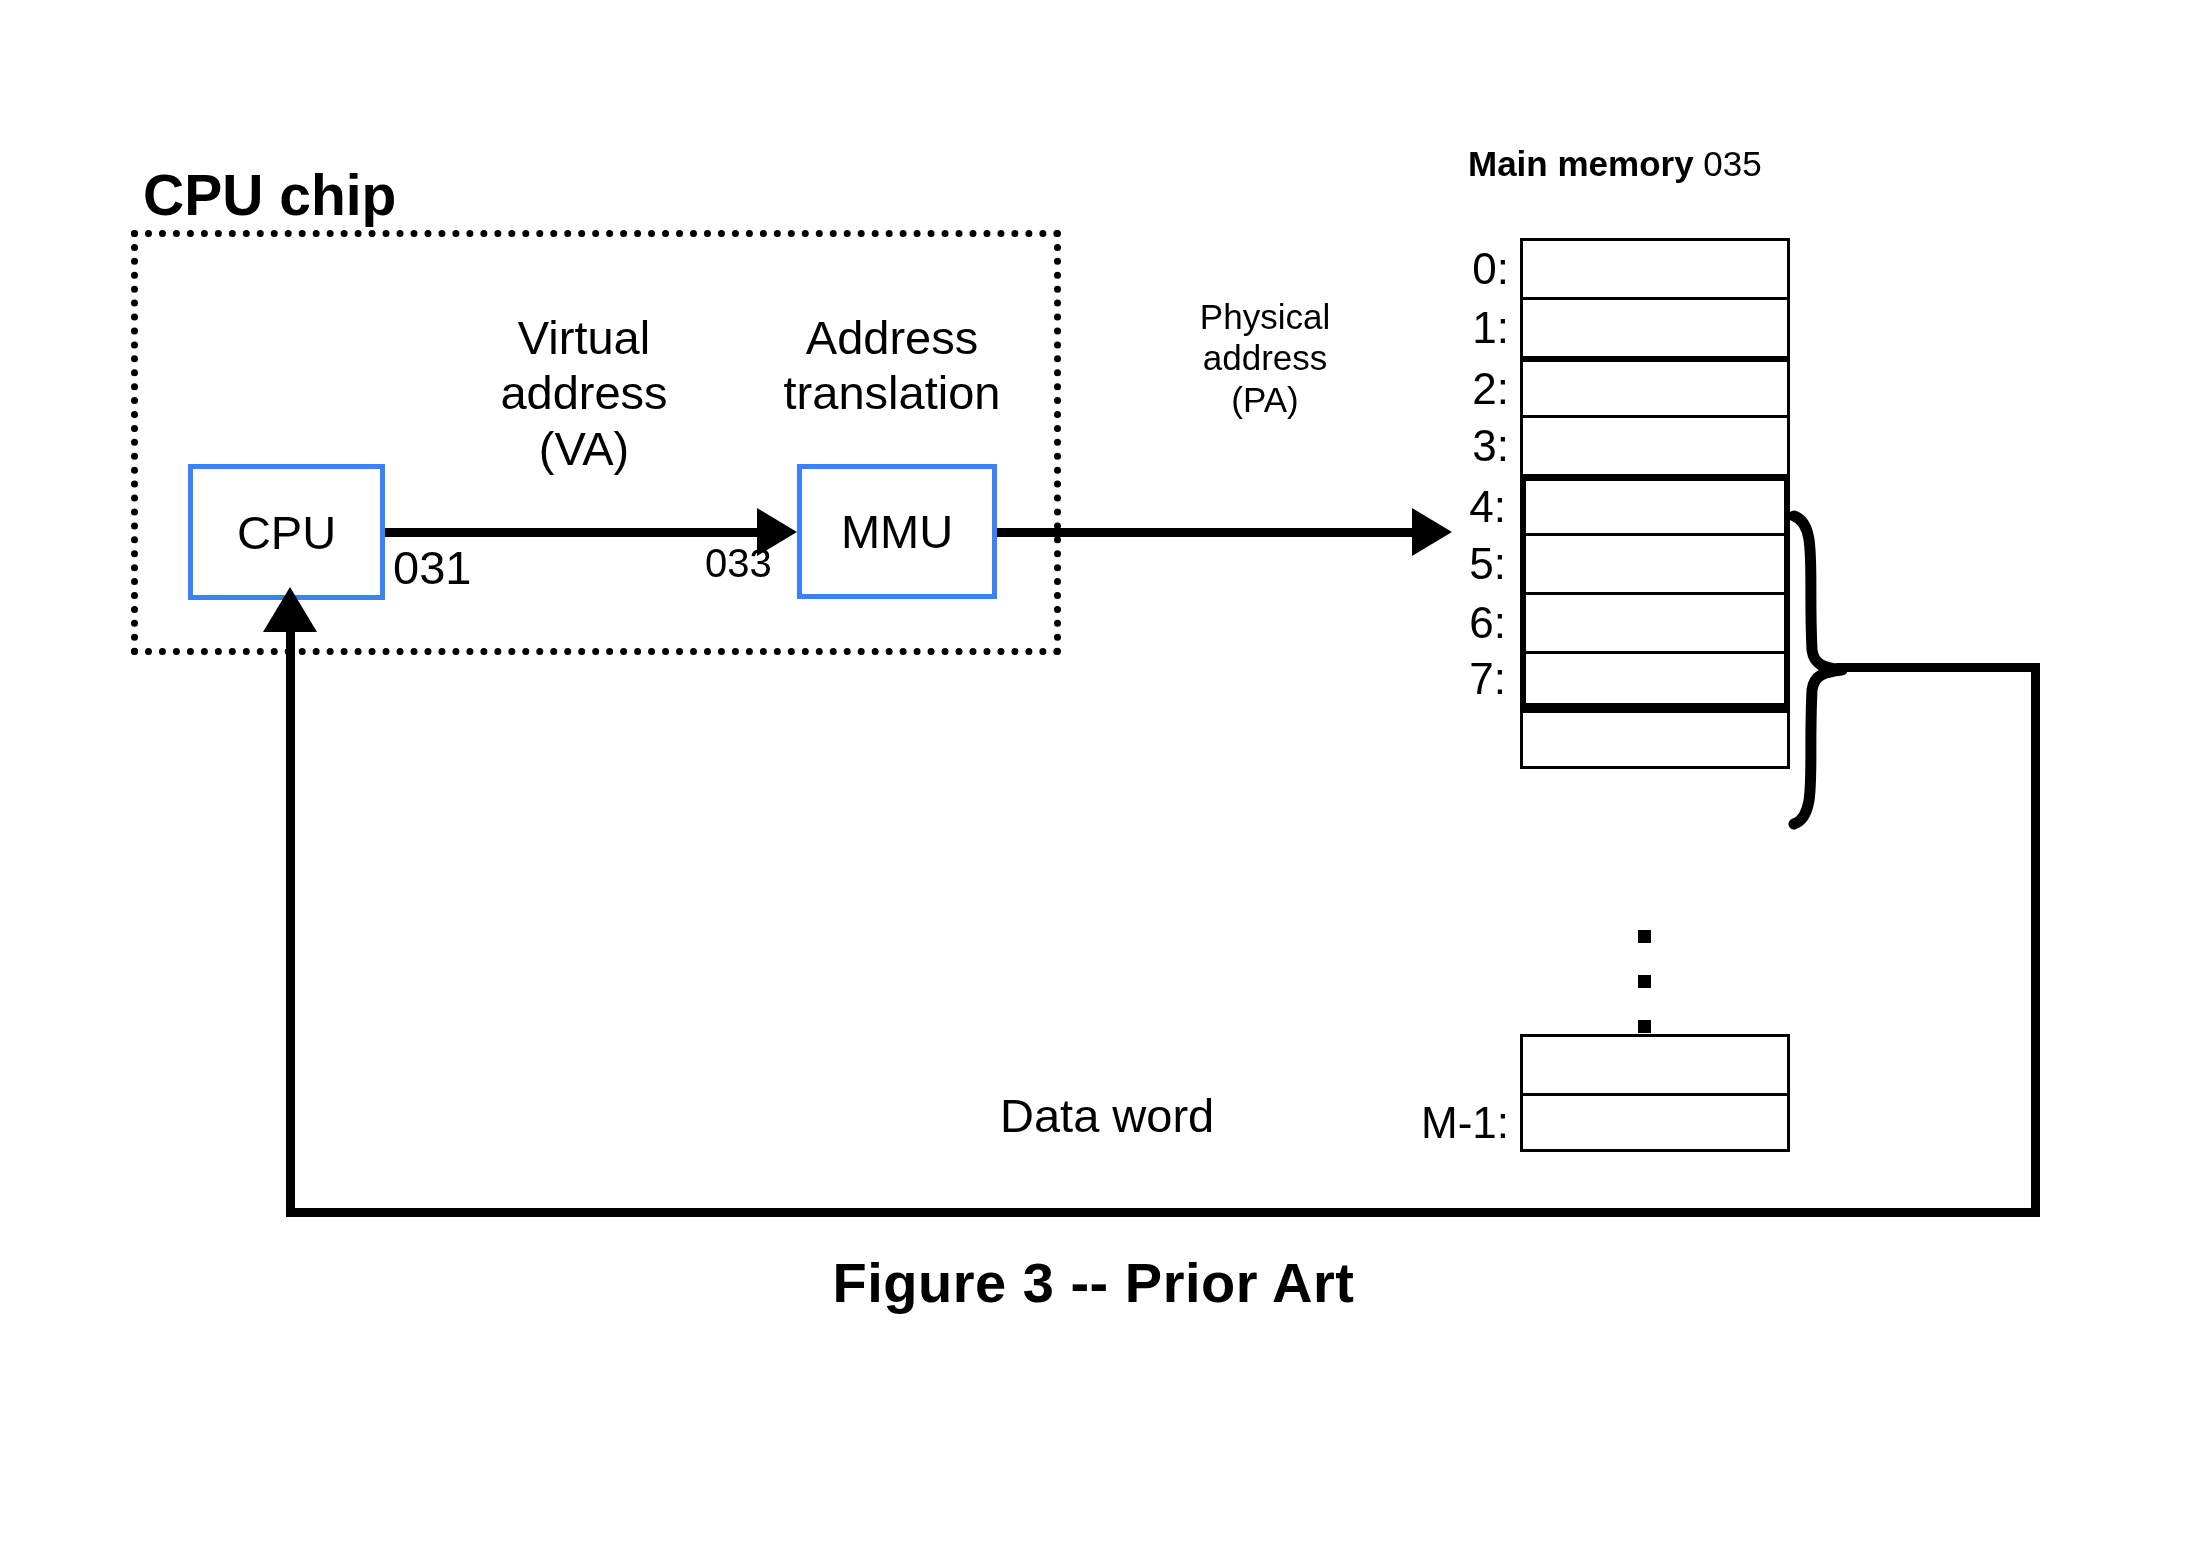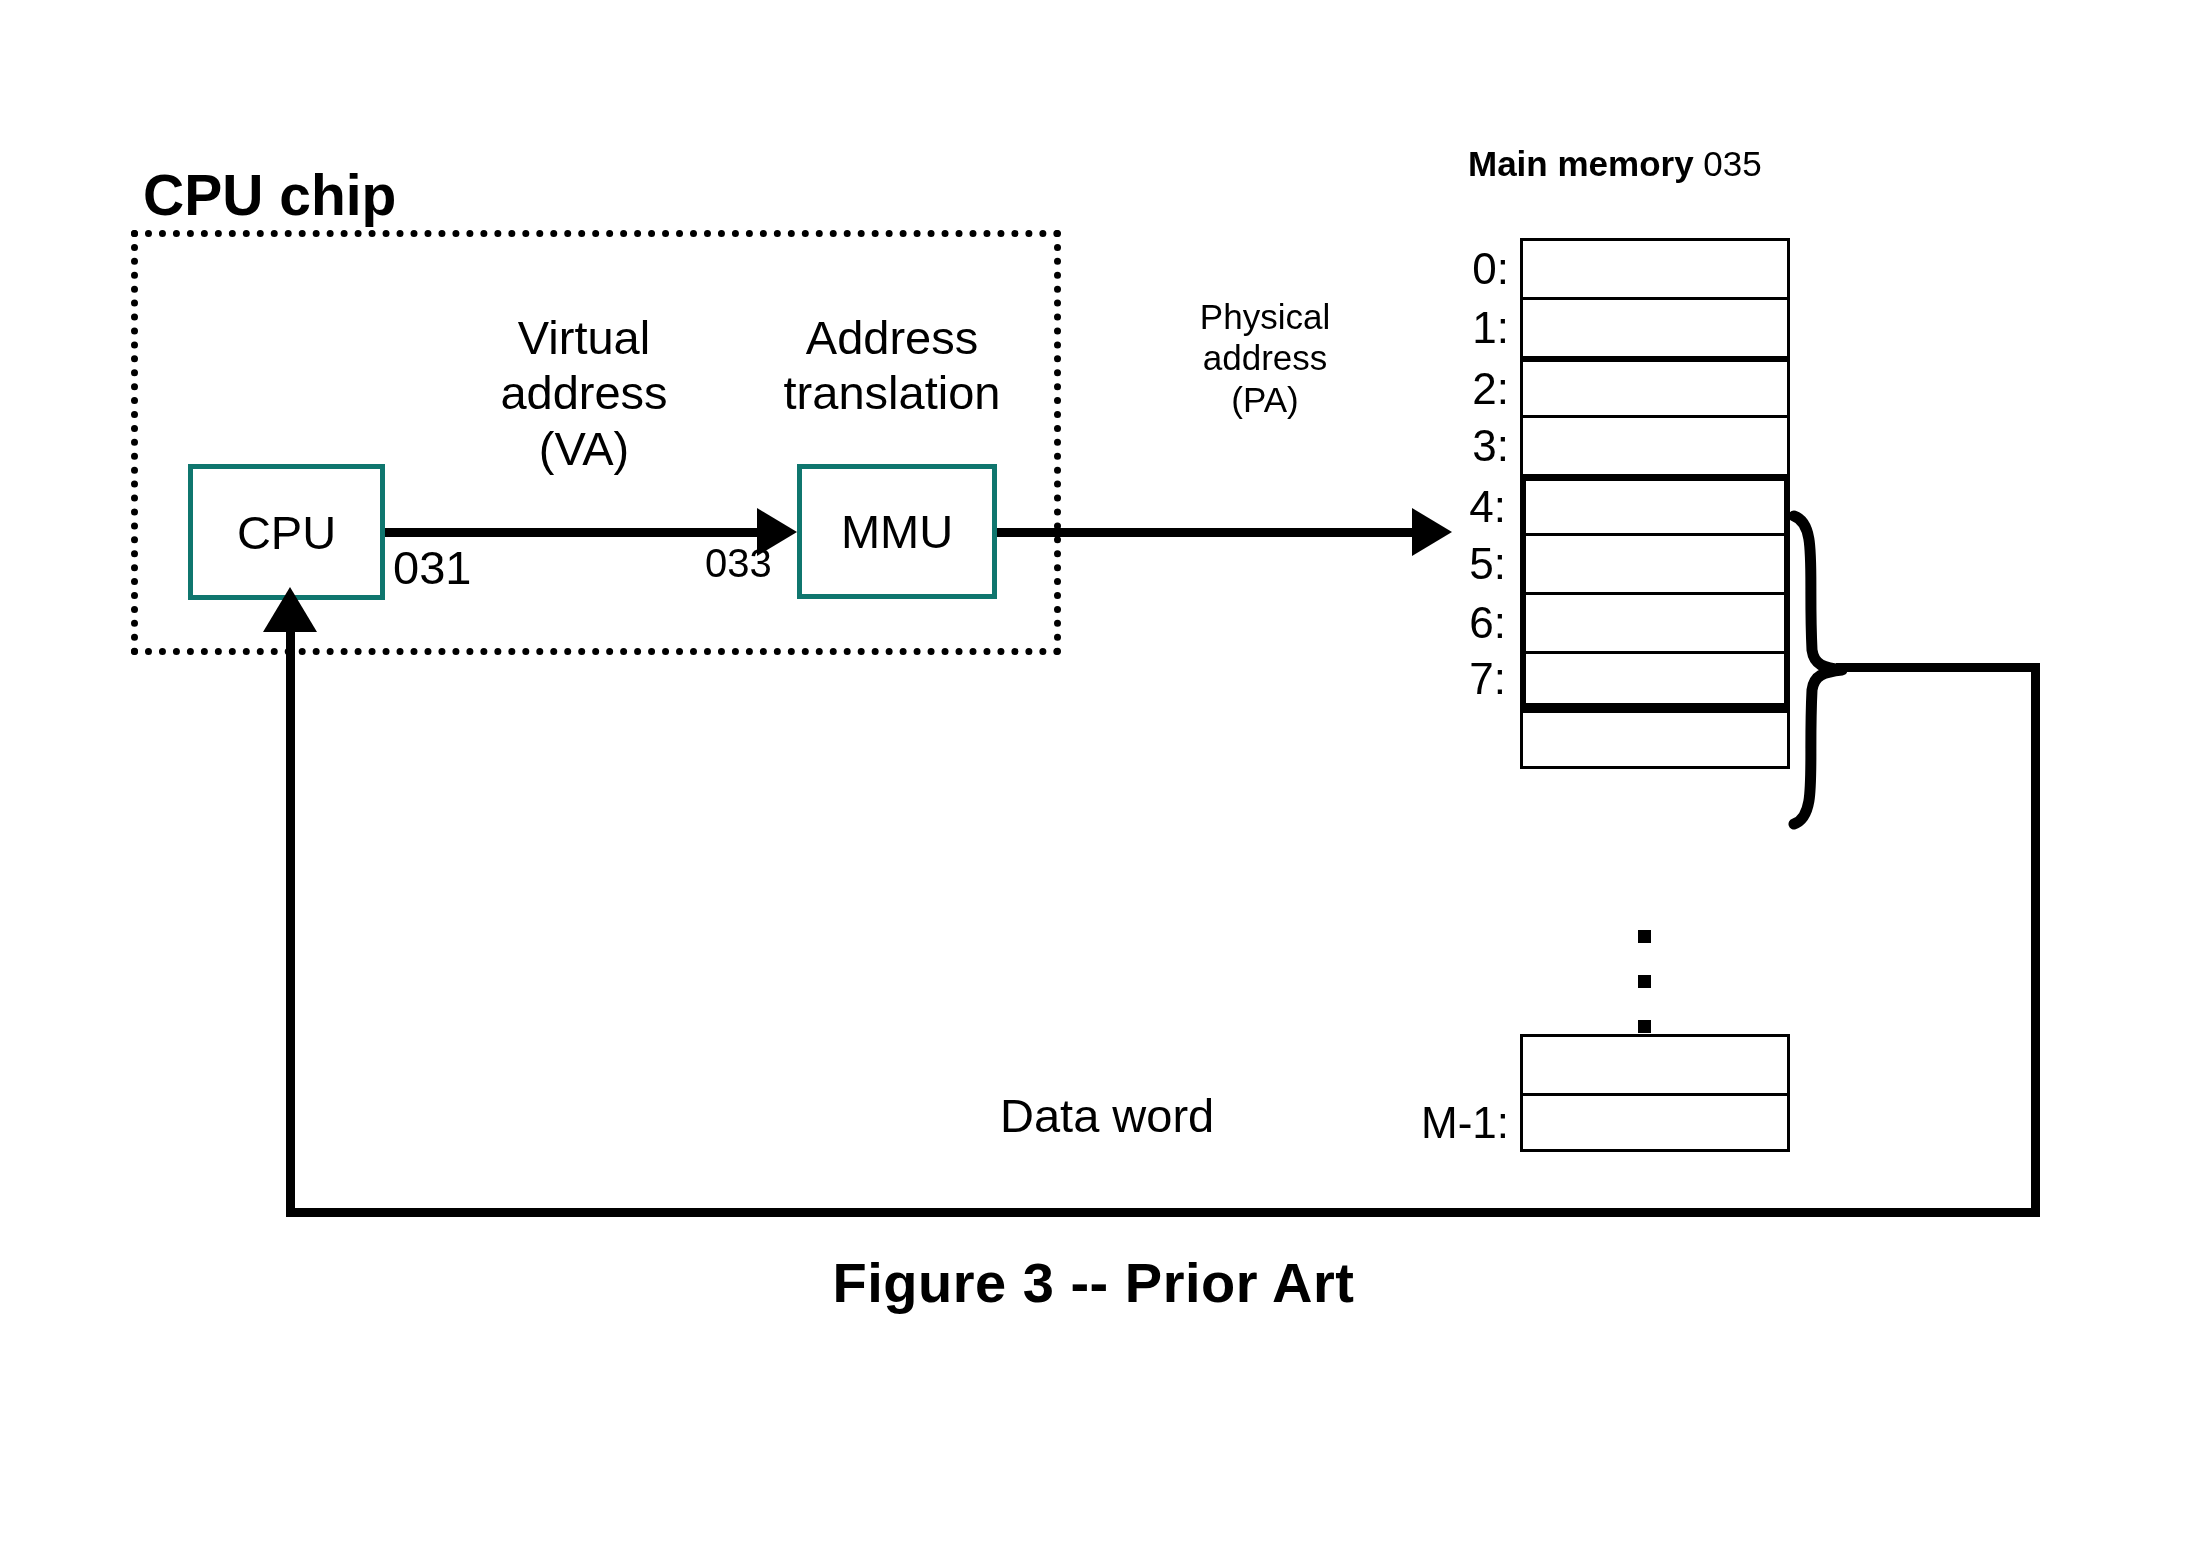--- a/index.html
+++ b/index.html
@@ -38,21 +38,21 @@
     height: 425px;
     box-sizing: border-box;
     border: 7px dotted #000;
     background: transparent;
   }
 
   
   .unit-box {
     position: absolute;
     box-sizing: border-box;
-    border: 5px solid #0f766e;
+    border: 5px solid #3b82f6;
     background: #fff;
     display: flex;
     align-items: center;
     justify-content: center;
     font-size: 47px;
     color: #000;
   }
   #cpu-box  { left: 188px; top: 464px; width: 197px; height: 136px; }
   #mmu-box  { left: 797px; top: 464px; width: 200px; height: 135px; }
 

